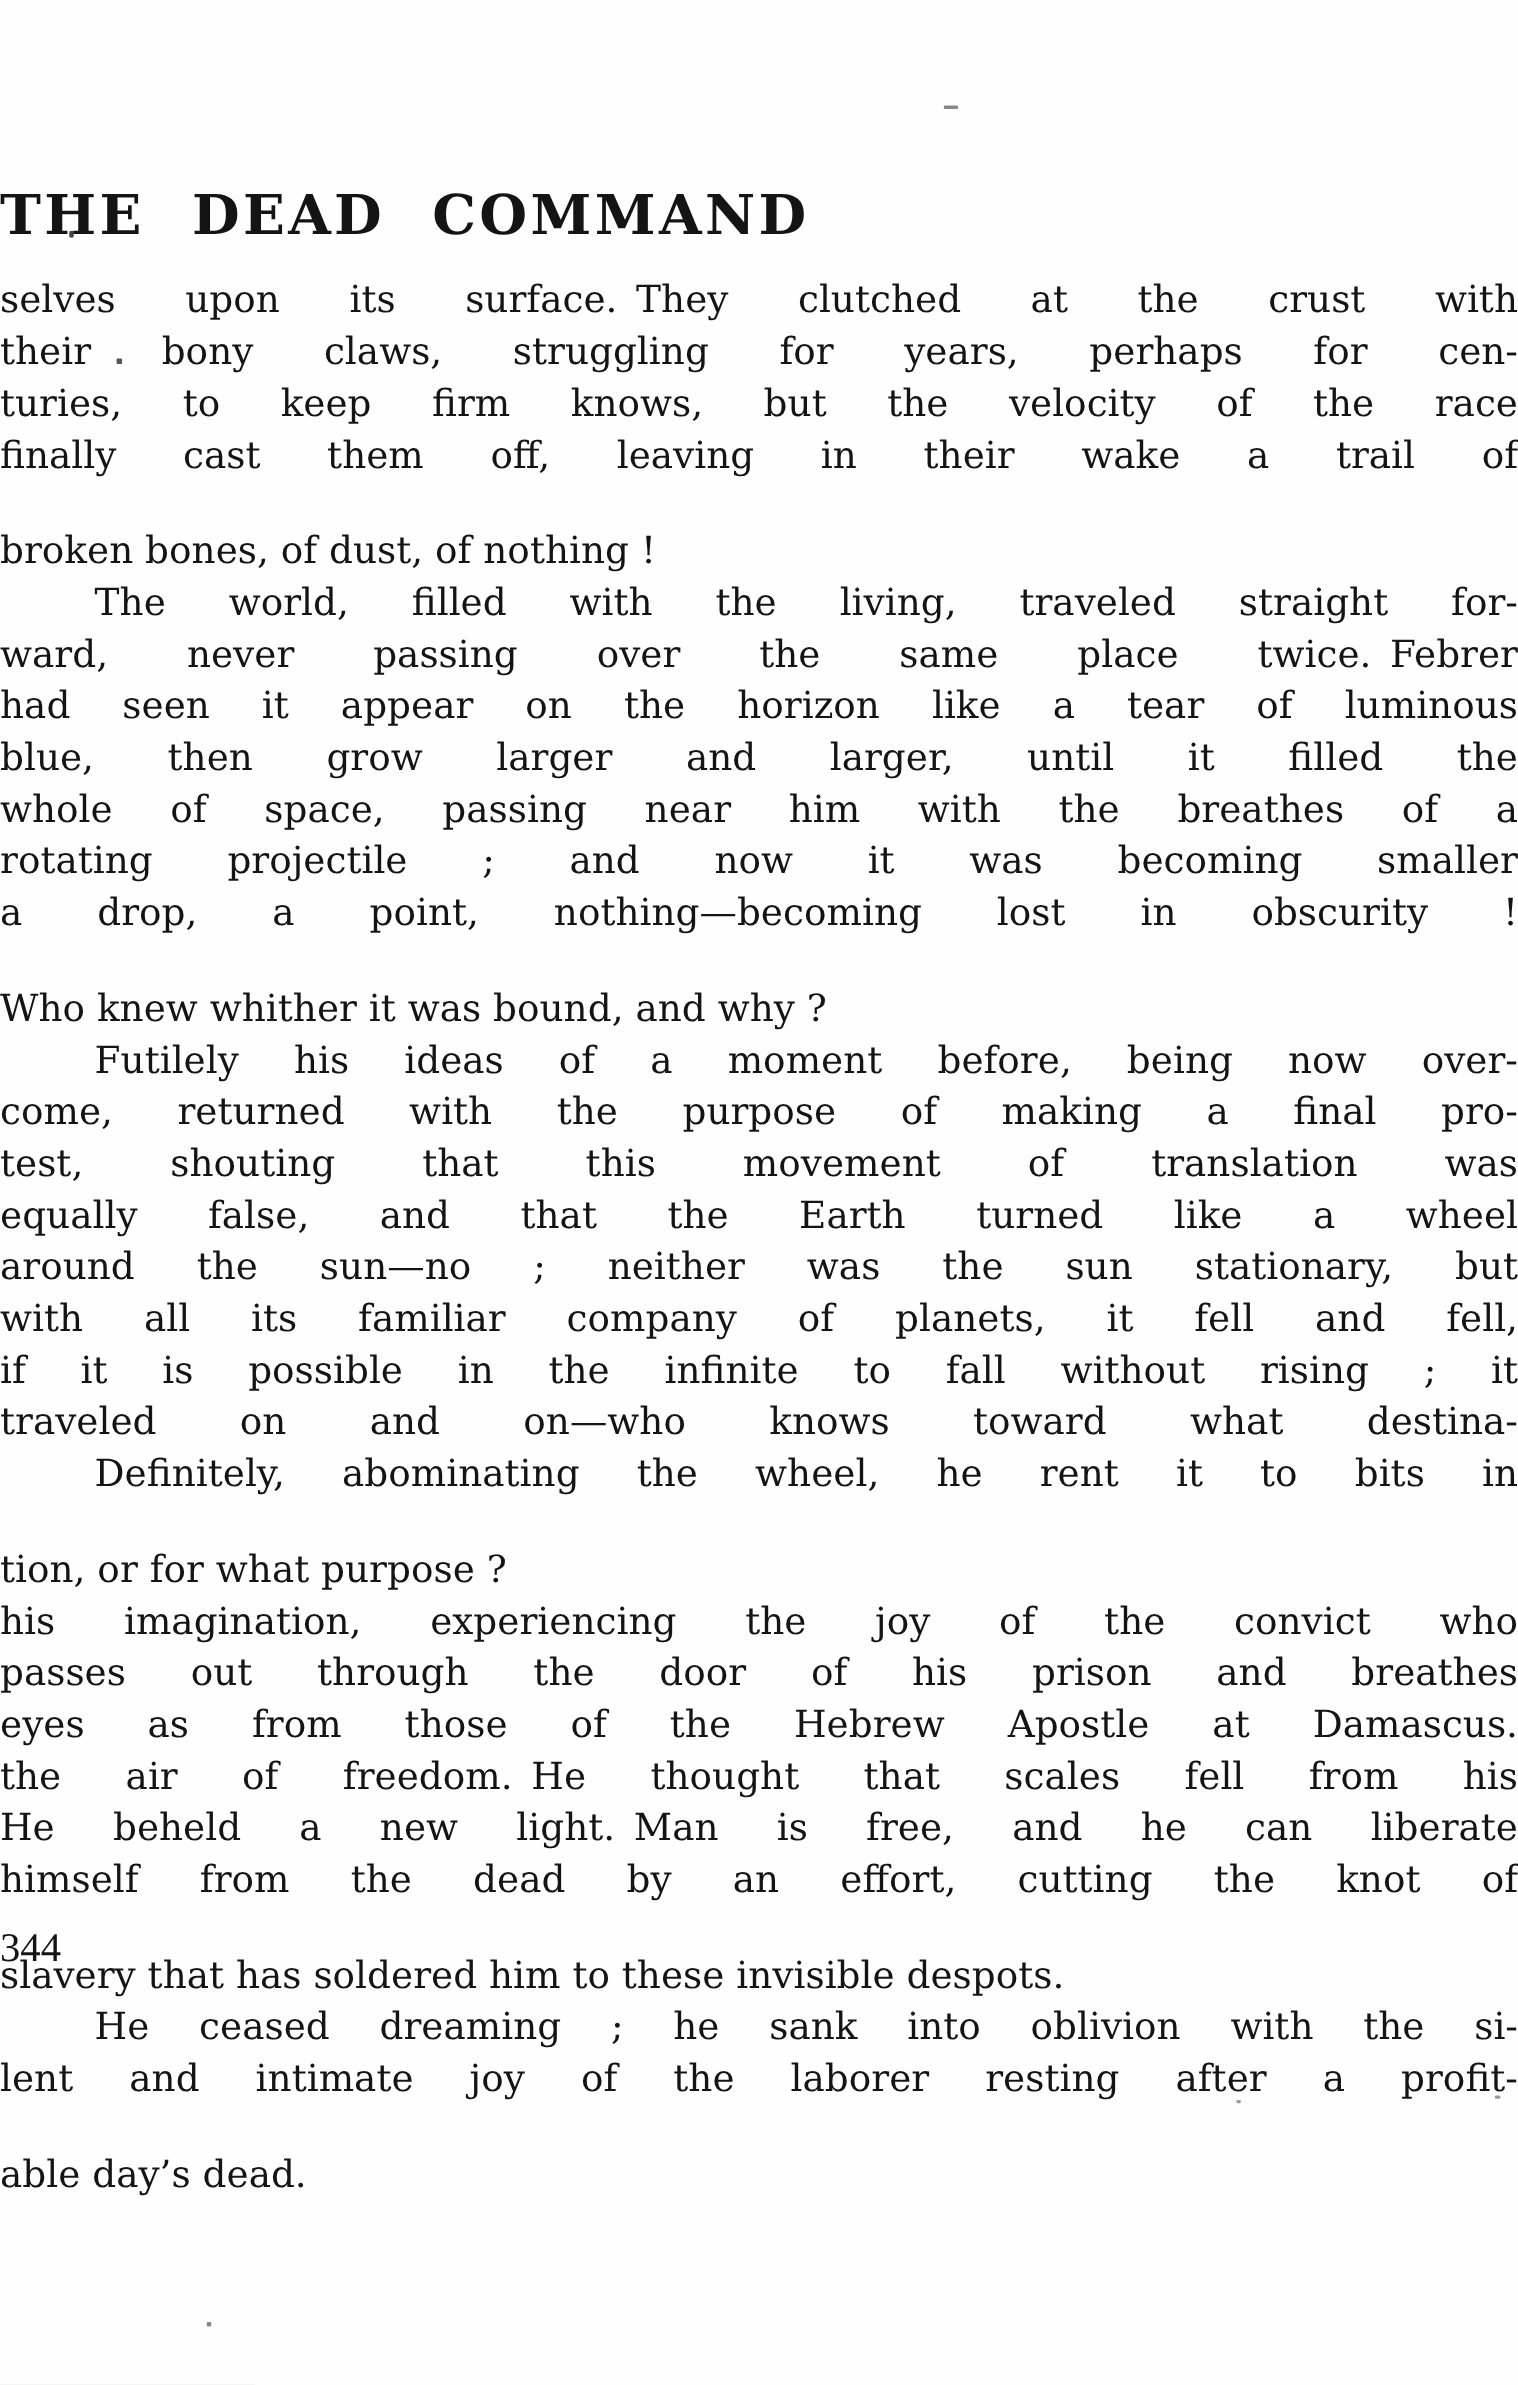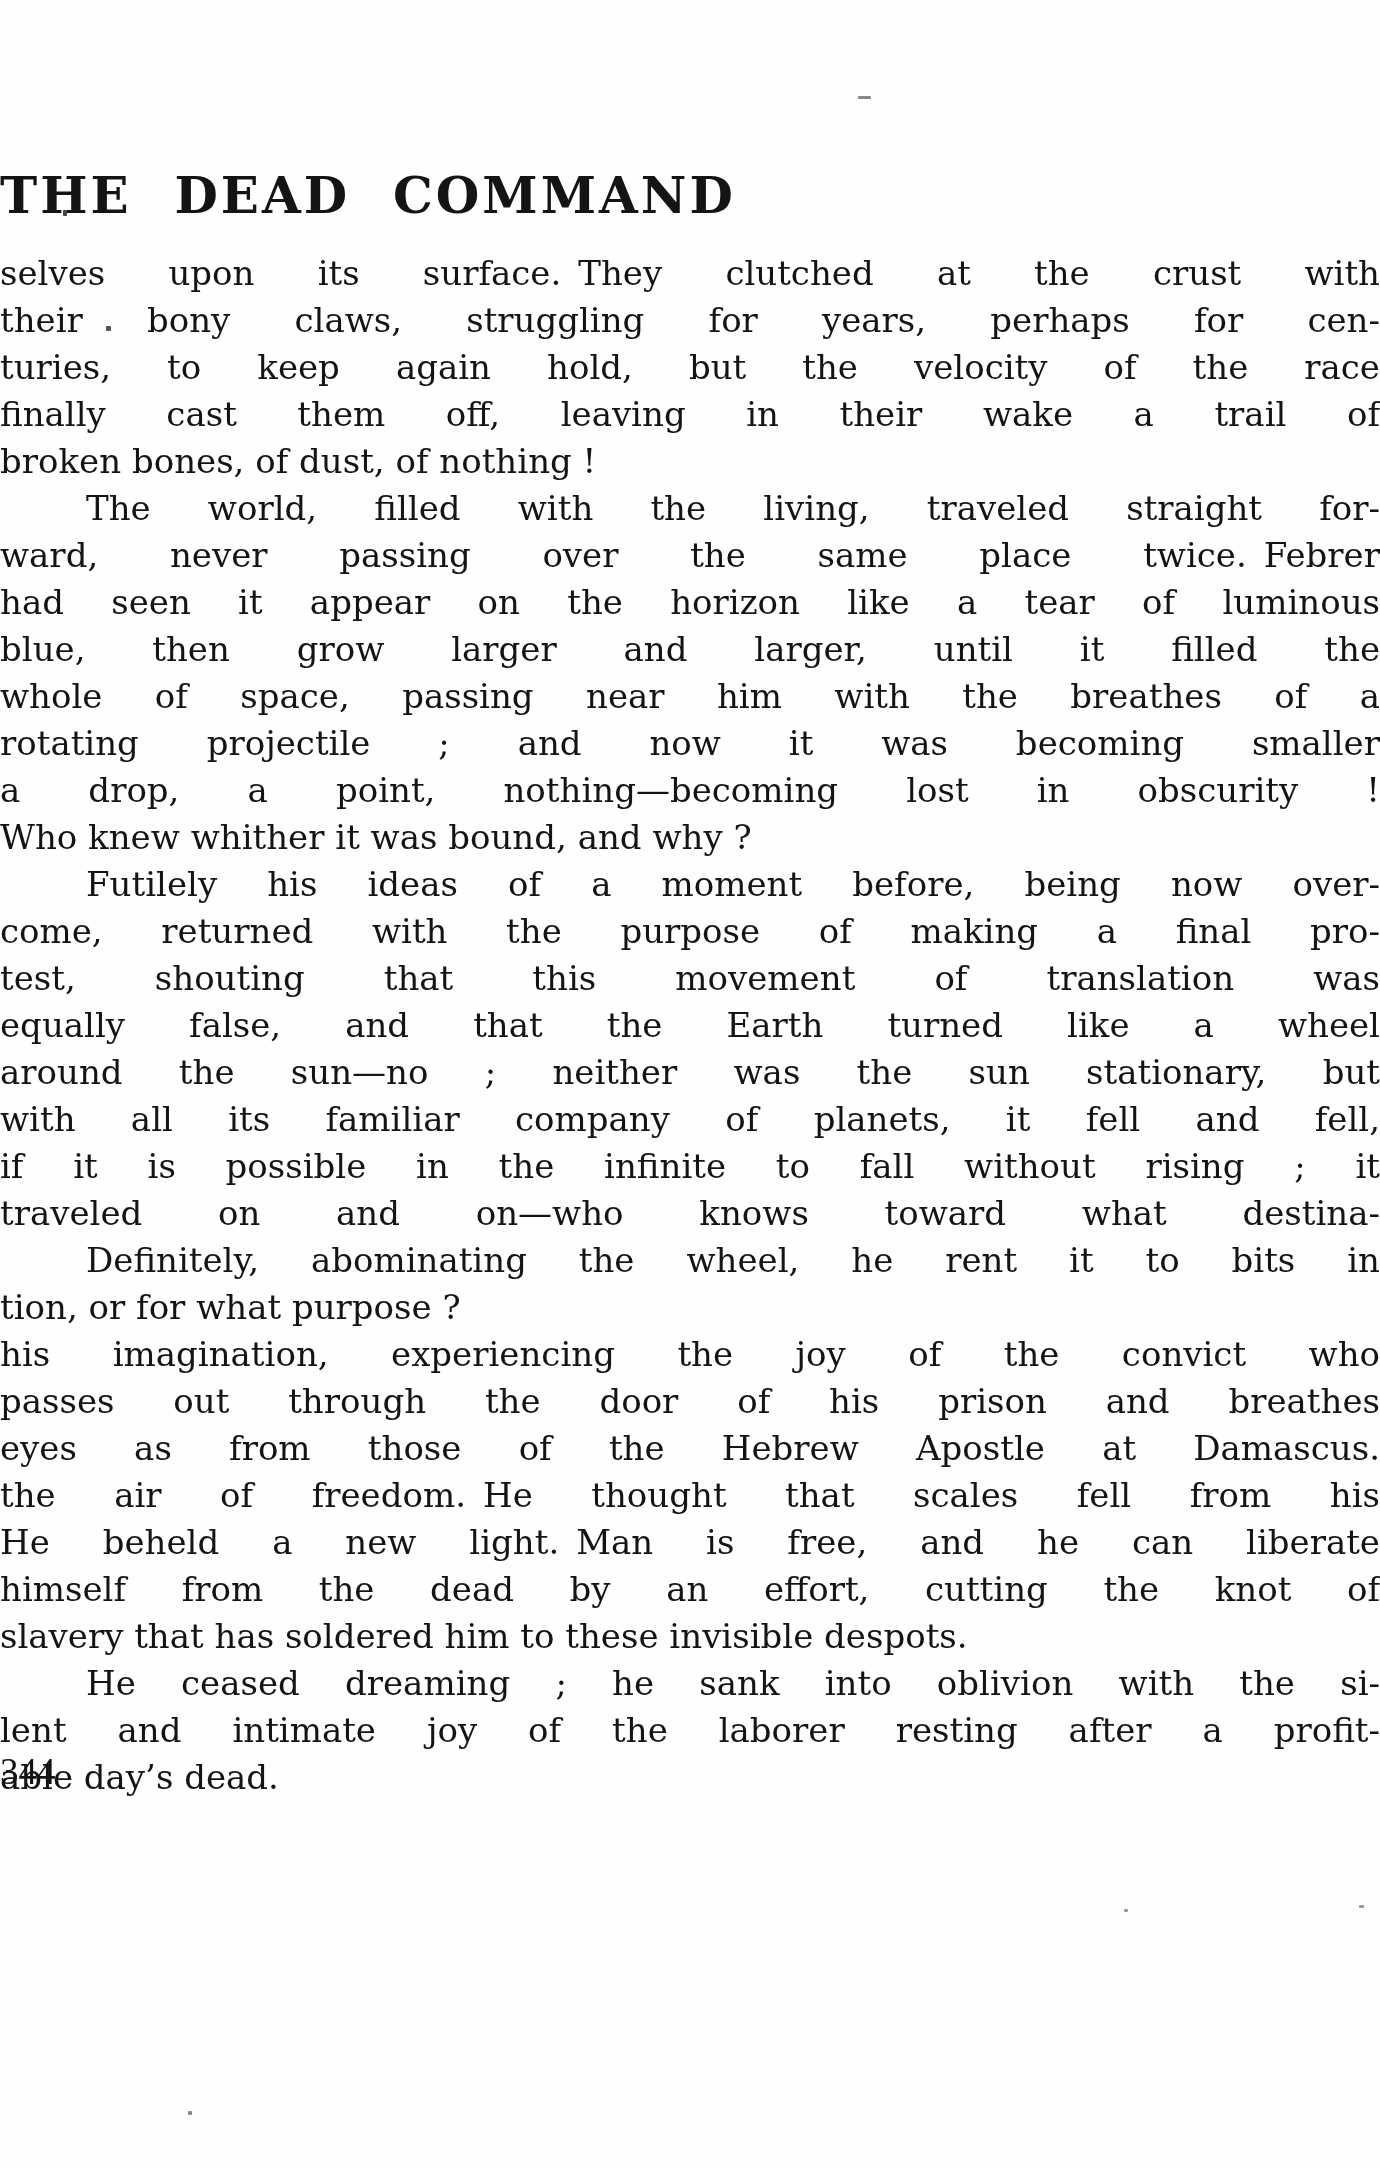--- a/index.html
+++ b/index.html
@@ -36,20 +36,21 @@
   }
   .line {
     font-size: 34px;
     line-height: 47px;
     text-align: justify;
     text-align-last: justify;
     white-space: pre-wrap;
   }
   .line.para-end {
     text-align-last: left;
+    margin-top: 40px;
   }
   .line.indent {
     text-indent: 42px;
     margin-left: 44px;
   }
   .page-number {
     position: absolute;
     left: 0;
     top: 1748px;
     width: 100%;
@@ -66,21 +67,21 @@
 </head>
 <body>
 
 <div class="page">
 
   <div class="book-title">THE DEAD COMMAND</div>
 
   <div class="paragraphs">
       <div class="line">selves upon its surface. They clutched at the crust with</div>
       <div class="line">their bony claws, struggling for years, perhaps for cen-</div>
-      <div class="line">turies, to keep again hold, but the velocity of the race</div>
+      <div class="line">turies, to keep firm knows, but the velocity of the race</div>
       <div class="line">finally cast them off, leaving in their wake a trail of</div>
       <div class="line para-end">broken bones, of dust, of nothing !</div>
       <div class="line indent">The world, filled with the living, traveled straight for-</div>
       <div class="line">ward, never passing over the same place twice. Febrer</div>
       <div class="line">had seen it appear on the horizon like a tear of luminous</div>
       <div class="line">blue, then grow larger and larger, until it filled the</div>
       <div class="line">whole of space, passing near him with the breathes of a</div>
       <div class="line">rotating projectile ; and now it was becoming smaller</div>
       <div class="line">a drop, a point, nothing—becoming lost in obscurity !</div>
       <div class="line para-end">Who knew whither it was bound, and why ?</div>

